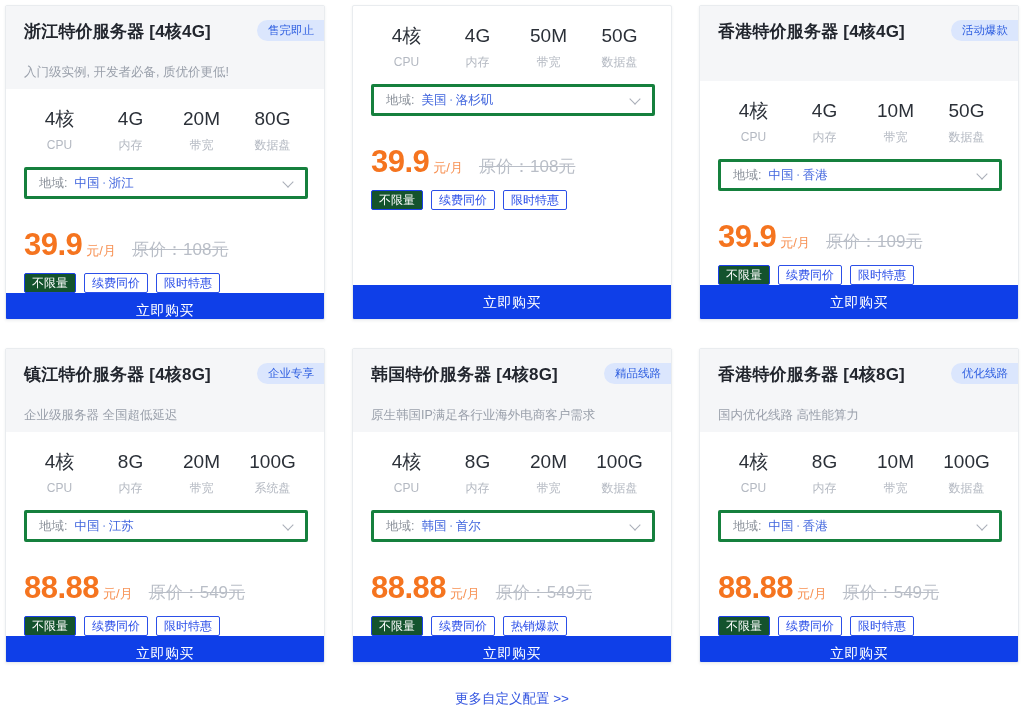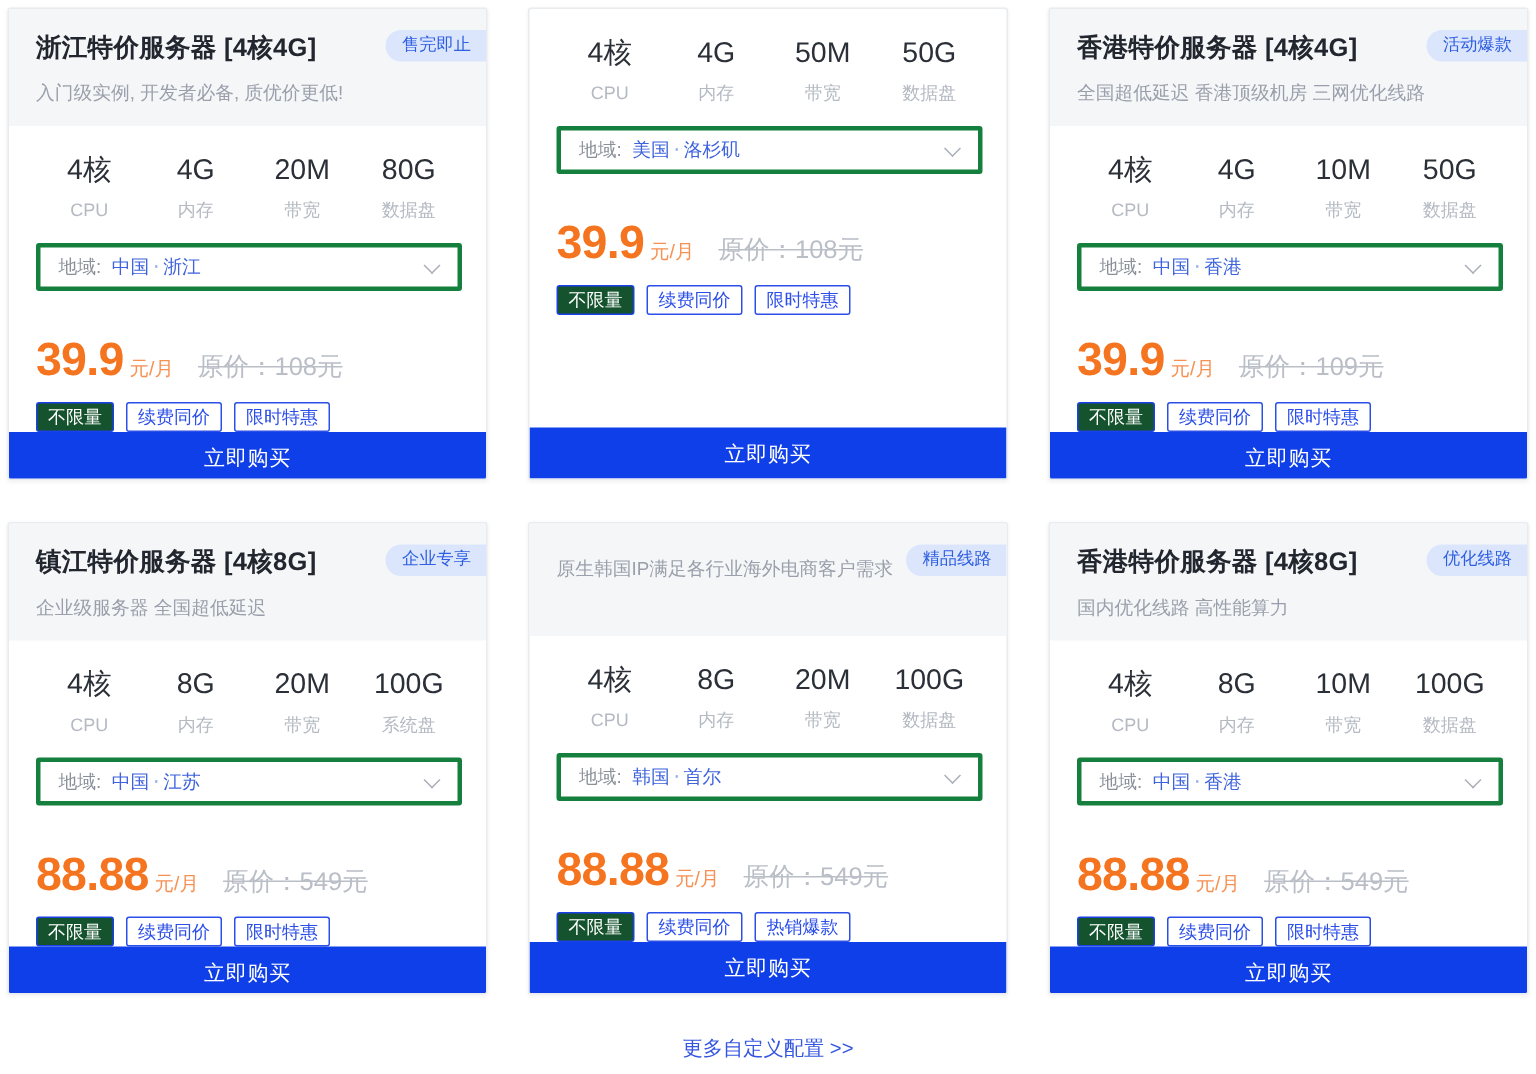--- a/index.html
+++ b/index.html
@@ -42,21 +42,21 @@
   }
   .card-title {
     font-size: 17px;
     font-weight: bold;
     color: #22262e;
     letter-spacing: .2px;
     line-height: 26px;
     white-space: nowrap;
   }
   .card-sub {
-    margin-top: 8px;
+    margin-top: 18px;
     font-size: 12.5px;
     color: #9aa0ab;
     line-height: 18px;
     white-space: nowrap;
   }
   .card-badge {
     position: absolute;
     top: 14px;
     right: 0;
     background: #dbe6fd;
@@ -295,21 +295,20 @@
           <span class="tag primary">不限量</span>
           <span class="tag">续费同价</span>
           <span class="tag">限时特惠</span>
       </div>
     </div>
     <button class="buy-btn">立即购买</button>
   </div>
       <div class="card">
     <div class="card-head">
       <div class="card-title">香港特价服务器 [4核4G]</div>
-      <div class="card-sub">全国超低延迟 香港顶级机房 三网优化线路</div>
       <div class="card-badge">活动爆款</div>
     </div>
     <div class="card-body">
       <div class="specs">
 
           <div class="spec">
             <div class="spec-value">4核</div>
             <div class="spec-label">CPU</div>
           </div>
           <div class="spec">
@@ -388,20 +387,21 @@
 
           <span class="tag primary">不限量</span>
           <span class="tag">续费同价</span>
           <span class="tag">限时特惠</span>
       </div>
     </div>
     <button class="buy-btn">立即购买</button>
   </div>
       <div class="card">
     <div class="card-head">
+      <div class="card-title">韩国特价服务器 [4核8G]</div>
       <div class="card-sub">原生韩国IP满足各行业海外电商客户需求</div>
       <div class="card-badge">精品线路</div>
     </div>
     <div class="card-body">
       <div class="specs">
 
           <div class="spec">
             <div class="spec-value">4核</div>
             <div class="spec-label">CPU</div>
           </div>

